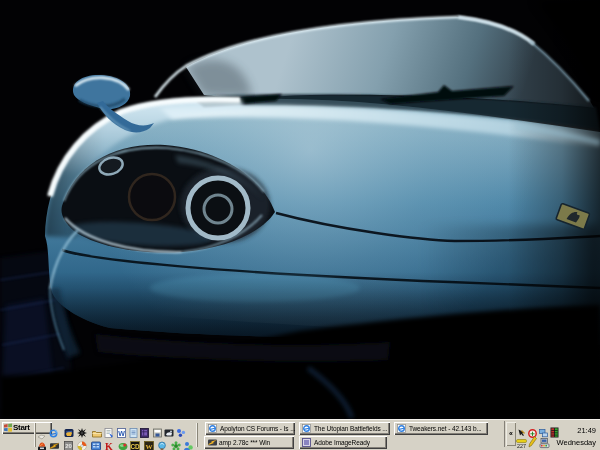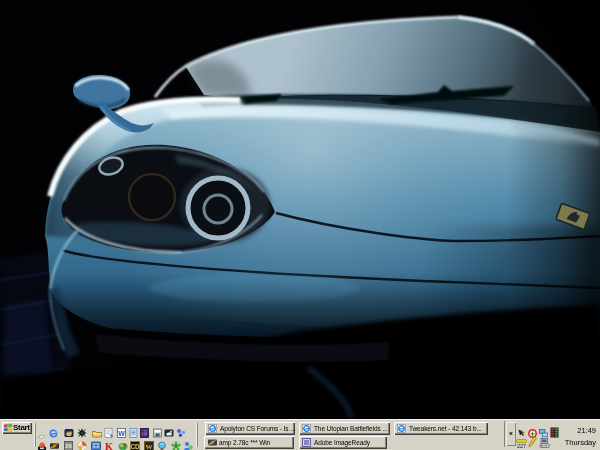--- a/index.html
+++ b/index.html
@@ -3,21 +3,21 @@
 <meta charset="utf-8">
 <style>
 html,body{margin:0;padding:0;}
 body{width:600px;height:450px;overflow:hidden;position:relative;background:#000;
  font-family:"Liberation Sans",sans-serif;}
 #wall{position:absolute;left:0;top:0;}
 #tb{position:absolute;left:0;top:419px;width:600px;height:31px;background:#d6d2c6;}
 #tb .topline{position:absolute;left:0;top:0;width:600px;height:1px;background:#f2f0ea;}
 .btn{position:absolute;background:#d6d2c6;
  box-shadow:inset 1px 1px 0 #ffffff, inset -1px -1px 0 #404040, inset -2px -2px 0 #848078;}
-#start{left:2px;top:3px;width:30px;height:12px;}
+#start{left:2px;top:3px;width:50px;height:12px;}
 #start .txt{position:absolute;left:11px;top:1px;font-size:8px;font-weight:bold;color:#000;letter-spacing:-0.3px;}
 .qi{position:absolute;width:9px;height:9px;}
 .wbtn{position:absolute;height:13px;font-size:6.5px;letter-spacing:-0.1px;color:#000;white-space:nowrap;overflow:hidden;background:#d6d2c6;
  box-shadow:inset 1px 1px 0 #ffffff, inset -1px -1px 0 #404040, inset -2px -2px 0 #848078;}
 .wbtn .t{position:absolute;left:15px;top:3px;}
 #tray{position:absolute;left:504px;top:2px;width:94px;height:26px;
  box-shadow:inset 1px 0 0 #848078;padding-left:8px;}
 #chev{position:absolute;left:2px;top:1px;width:10px;height:24px;background:#d6d2c6;
  box-shadow:inset 1px 1px 0 #eeece4, inset -1px -1px 0 #8a8678;font-size:7px;font-weight:bold;text-align:center;line-height:24px;}
 .clk{position:absolute;right:10px;font-size:7.5px;color:#000;text-align:right;}
@@ -356,15 +356,15 @@
         </svg></div>
    <div class="ti" style="left:35px;top:14px"><svg width="11" height="11">
           <rect x="2" y="0.5" width="6.5" height="4.5" fill="#c8ccd4" stroke="#4a5058" stroke-width="0.7"></rect>
           <rect x="3" y="1.5" width="4.5" height="2.4" fill="#3a62a8"></rect>
           <rect x="1" y="5.8" width="9" height="3.8" rx="1" fill="#d8dce2" stroke="#4a5058" stroke-width="0.7"></rect>
           <circle cx="2.8" cy="7.7" r="0.9" fill="#d43030"></circle>
           <circle cx="5" cy="7.7" r="0.9" fill="#e8a020"></circle>
           <circle cx="7.2" cy="7.7" r="0.9" fill="#30a040"></circle>
         </svg></div>
    <div class="clk" style="top:5px;">21:49</div>
-   <div class="clk" style="top:17px;">Thursday</div>
+   <div class="clk" style="top:17px;">Wednesday</div>
  </div>
 </div>
 
 </body></html>

